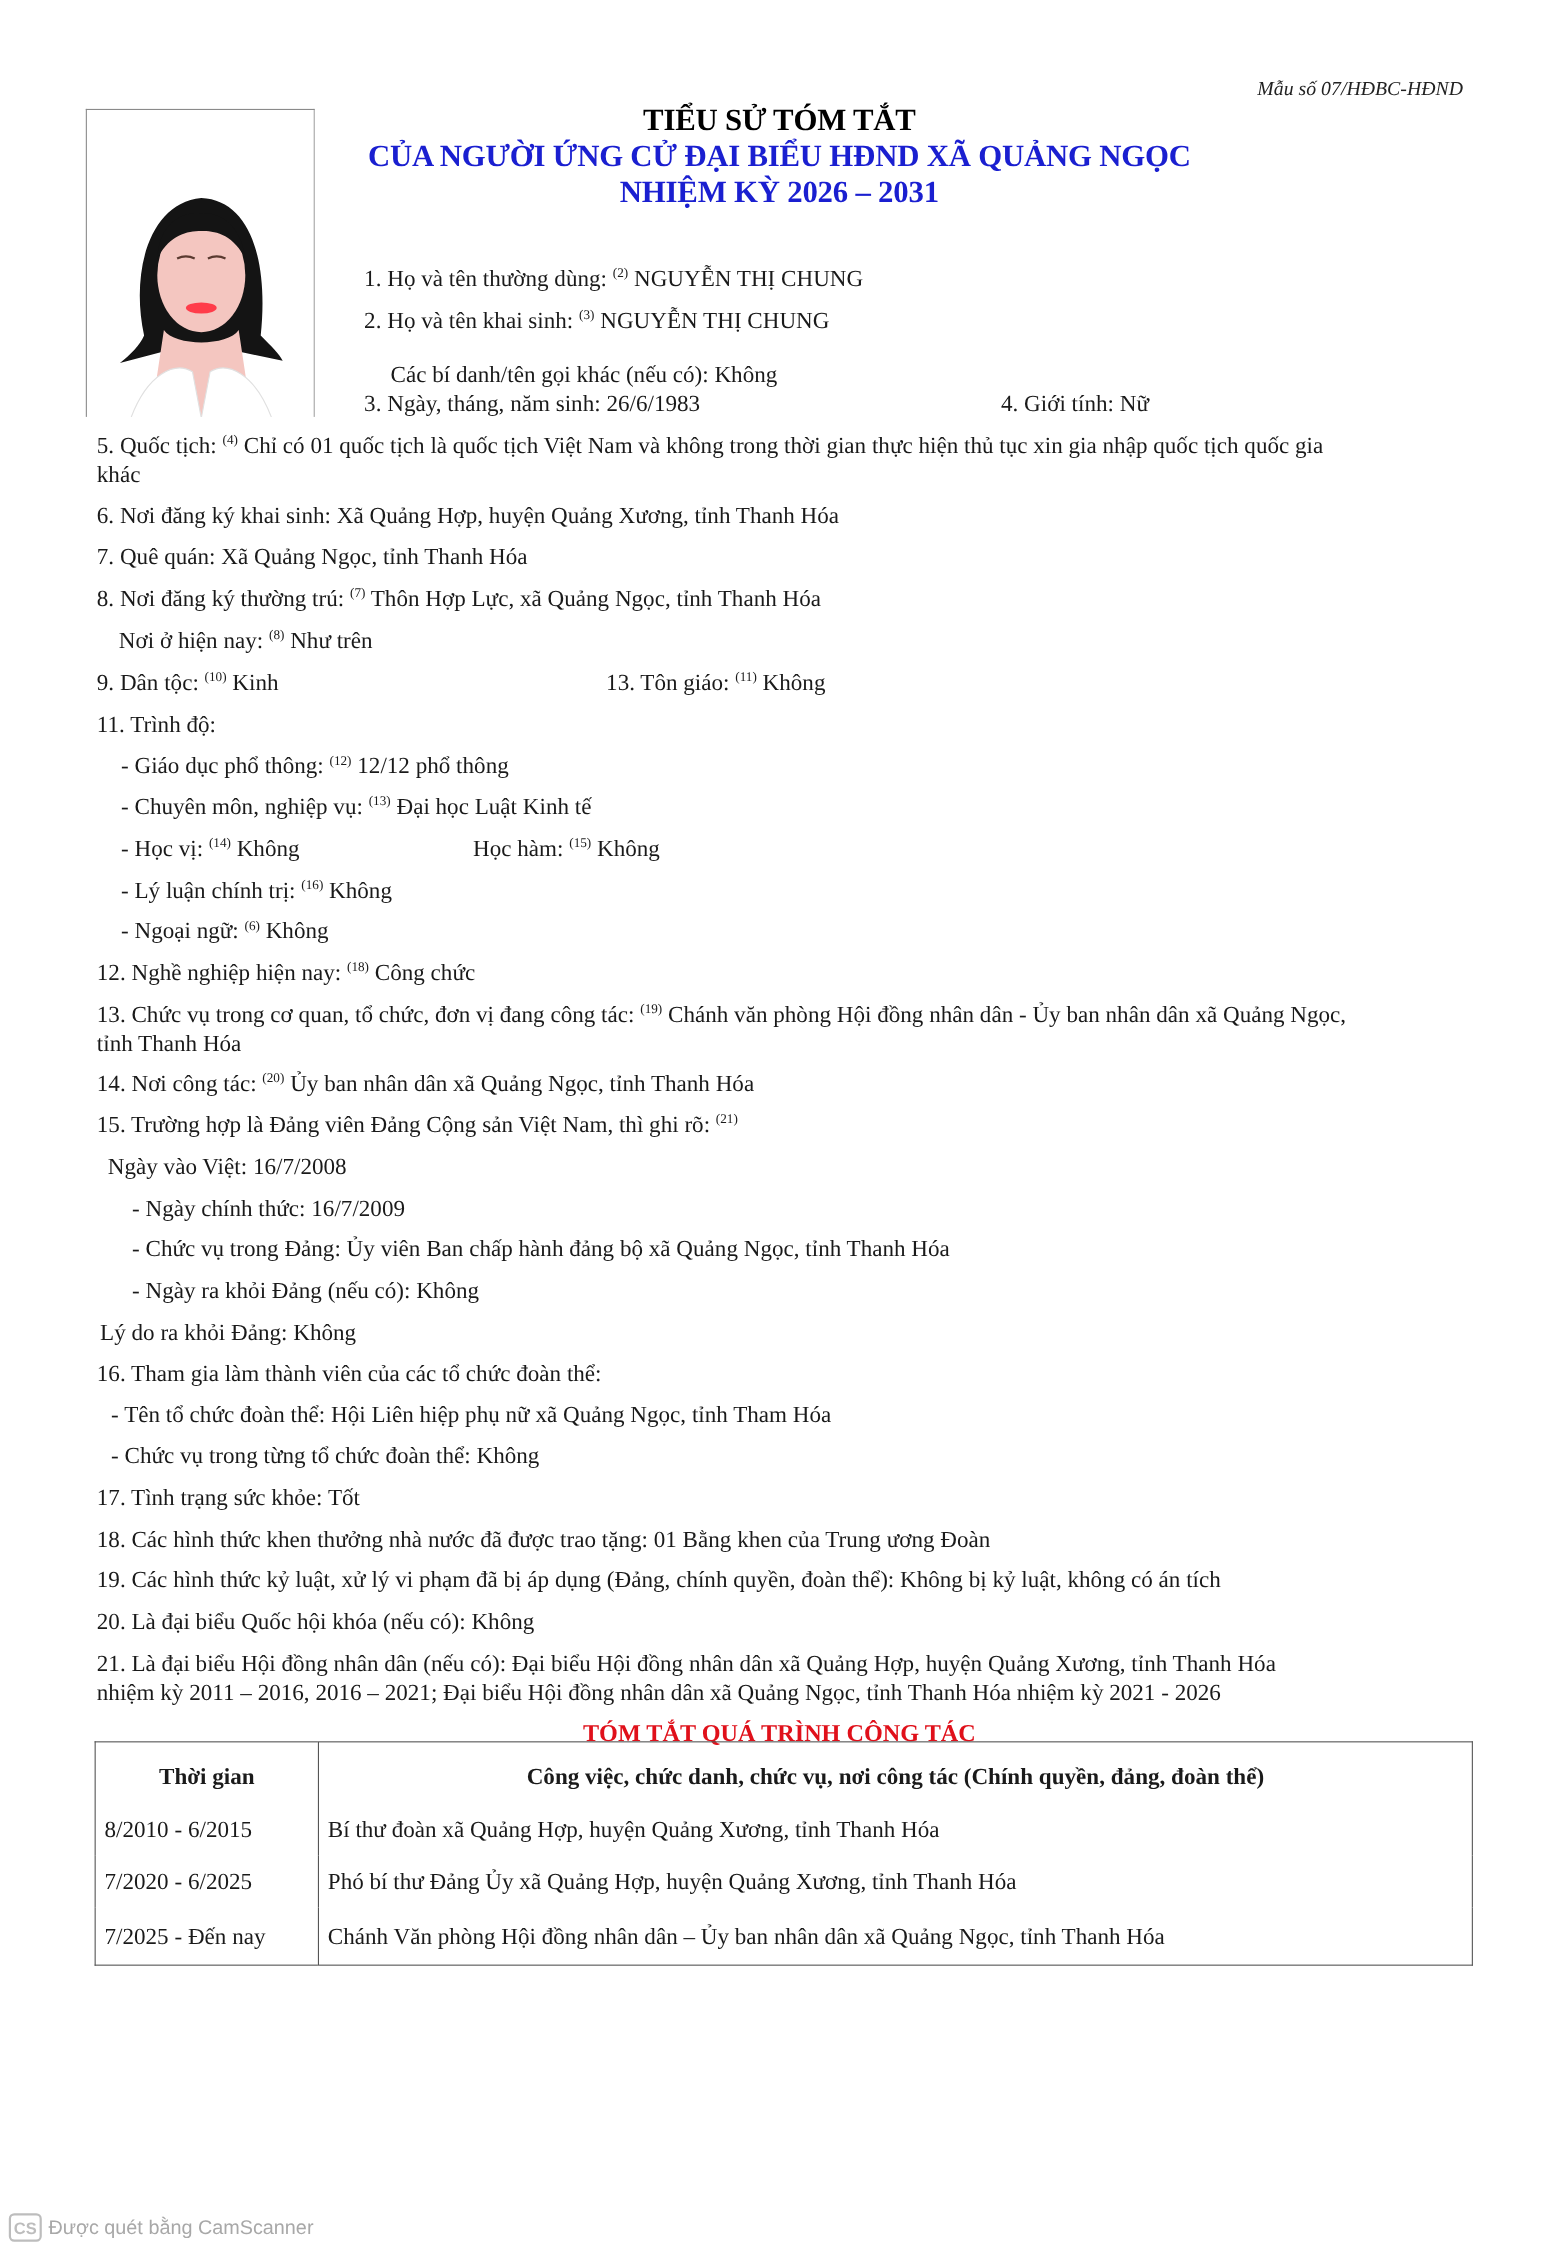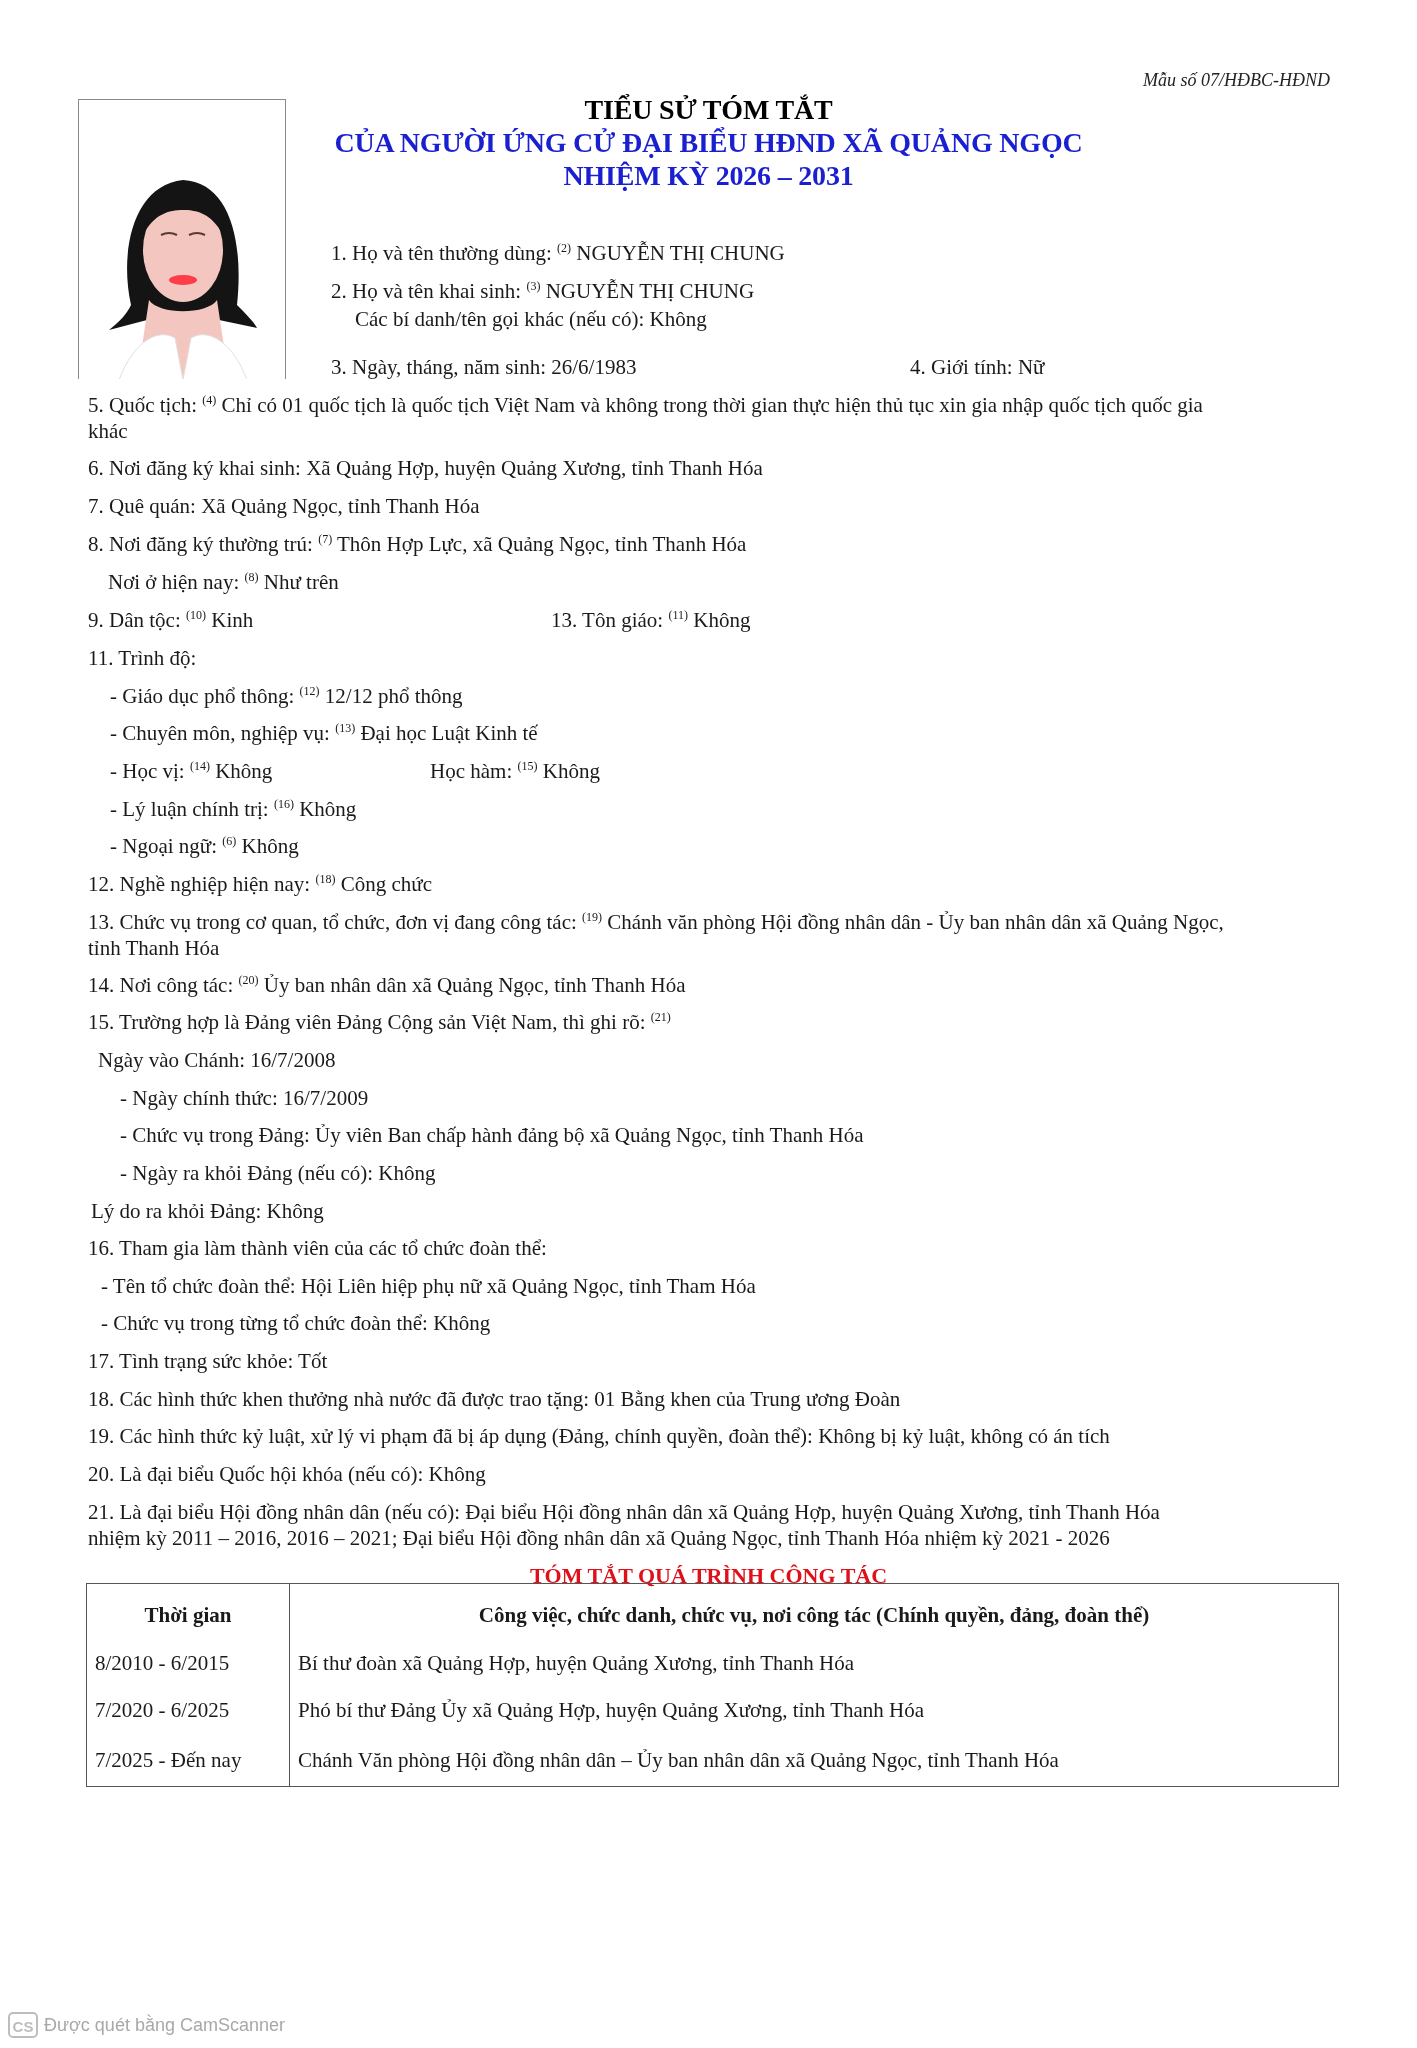--- a/index.html
+++ b/index.html
@@ -57,21 +57,21 @@
     <path d="M168,280 C153,240 128,228 112,238 L104,280 Z" fill="#ffffff" stroke="#e0e0e0"></path>
   </svg>
 </div>
 
 <div class="abs line" style="left:331px; top:241px;">
   <span>1. Họ và tên thường dùng:</span> <sup>(2)</sup> <span>NGUYỄN THỊ CHUNG</span>
 </div>
 <div class="abs line" style="left:331px; top:279px;">
   <span>2. Họ và tên khai sinh:</span> <sup>(3)</sup> <span>NGUYỄN THỊ CHUNG</span>
 </div>
-<div class="abs line" style="left:355px; top:307px;">
+<div class="abs line" style="left:355px; top:328px;">
   <span>Các bí danh/tên gọi khác (nếu có):</span> <span>Không</span>
 </div>
 <div class="abs line" style="left:331px; top:355px;">
   <span>3. Ngày, tháng, năm sinh:</span> <span>26/6/1983</span>
 </div>
 <div class="abs line" style="left:910px; top:355px;">
   <span>4. Giới tính:</span> <span>Nữ</span>
 </div>
 
 <div class="abs line" style="left:88px; top:393px;">
@@ -126,21 +126,21 @@
 </div>
 <div class="abs line" style="left:88px; top:936px;">tỉnh Thanh Hóa</div>
 <div class="abs line" style="left:88px; top:973px;">
   <span>14. Nơi công tác:</span> <sup>(20)</sup> <span>Ủy ban nhân dân xã Quảng Ngọc, tỉnh Thanh Hóa</span>
 </div>
 
 <div class="abs line" style="left:88px; top:1010px;">
   <span>15. Trường hợp là Đảng viên Đảng Cộng sản Việt Nam, thì ghi rõ:</span> <sup>(21)</sup>
 </div>
 <div class="abs line" style="left:98px; top:1048px;">
-  <span>Ngày vào Chánh:</span> <span>16/7/2008</span>
+  <span>Ngày vào Việt:</span> <span>16/7/2008</span>
 </div>
 <div class="abs line" style="left:120px; top:1086px;">
   <span>- Ngày chính thức:</span> <span>16/7/2009</span>
 </div>
 <div class="abs line" style="left:120px; top:1123px;">
   <span>- Chức vụ trong Đảng:</span> <span>Ủy viên Ban chấp hành đảng bộ xã Quảng Ngọc, tỉnh Thanh Hóa</span>
 </div>
 <div class="abs line" style="left:120px; top:1161px;">
   <span>- Ngày ra khỏi Đảng (nếu có):</span> <span>Không</span>
 </div>

